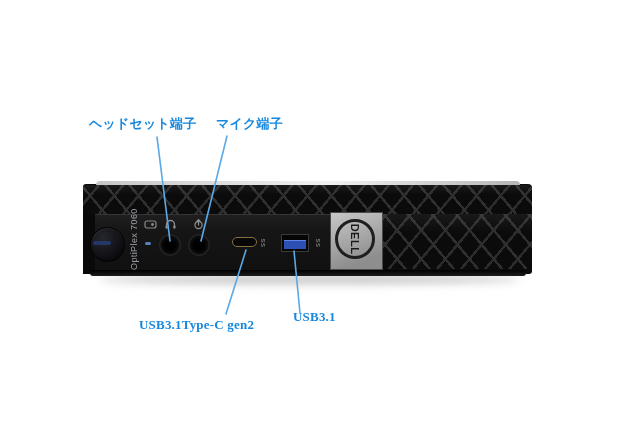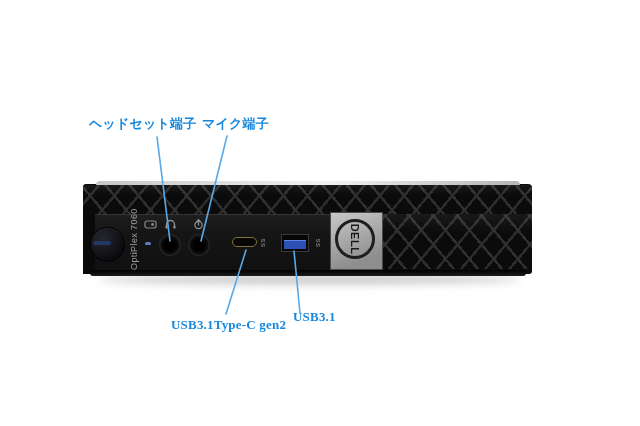--- a/index.html
+++ b/index.html
@@ -173,17 +173,17 @@
   </div>
 
   <svg class="leader-svg" width="640" height="426" viewBox="0 0 640 426">
     <line x1="157" y1="137" x2="170" y2="241" stroke="#5aa9e6" stroke-width="1.6" stroke-linecap="round"></line>
     <line x1="227" y1="136" x2="201" y2="241" stroke="#5aa9e6" stroke-width="1.6" stroke-linecap="round"></line>
     <line x1="246" y1="250" x2="226" y2="314" stroke="#5aa9e6" stroke-width="1.6" stroke-linecap="round"></line>
     <line x1="294" y1="251" x2="300" y2="313" stroke="#5aa9e6" stroke-width="1.6" stroke-linecap="round"></line>
   </svg>
 
   <div class="callout" style="left:89px;top:115px;">ヘッドセット端子</div>
-  <div class="callout" style="left:202px;top:115px;">マイク端子</div>
-  <div class="callout" style="left:139px;top:317px;margin-left:32px;">USB3.1Type-C gen2</div>
+  <div class="callout" style="left:216px;top:115px;">マイク端子</div>
+  <div class="callout" style="left:139px;top:317px;">USB3.1Type-C gen2</div>
   <div class="callout" style="left:293px;top:309px;">USB3.1</div>
 
 </div>
 
 </body></html>

